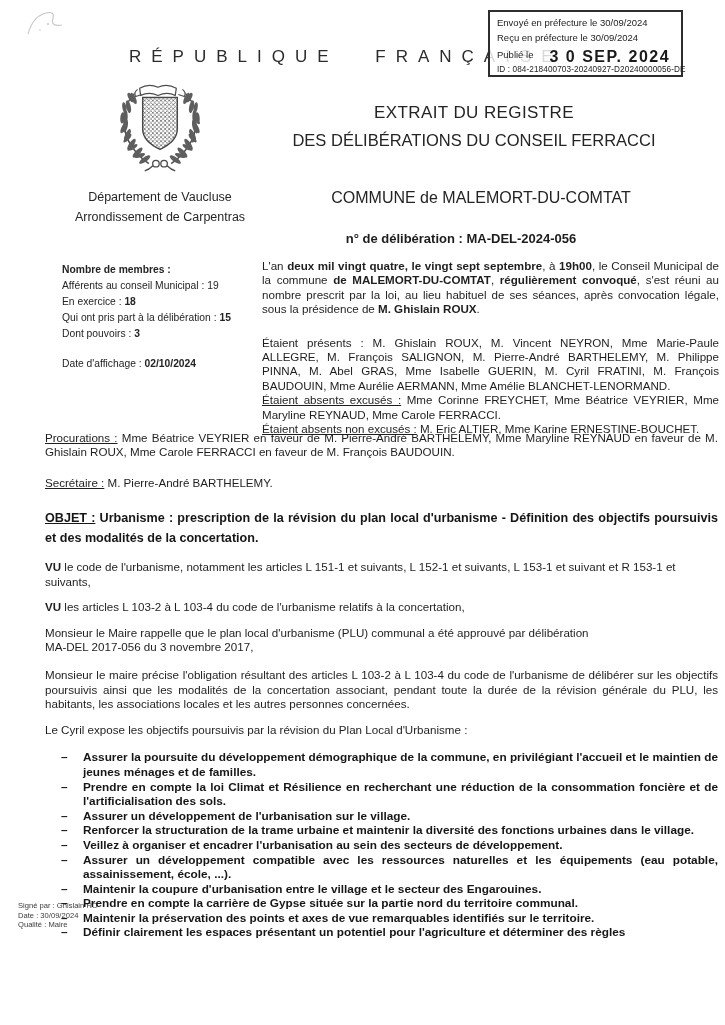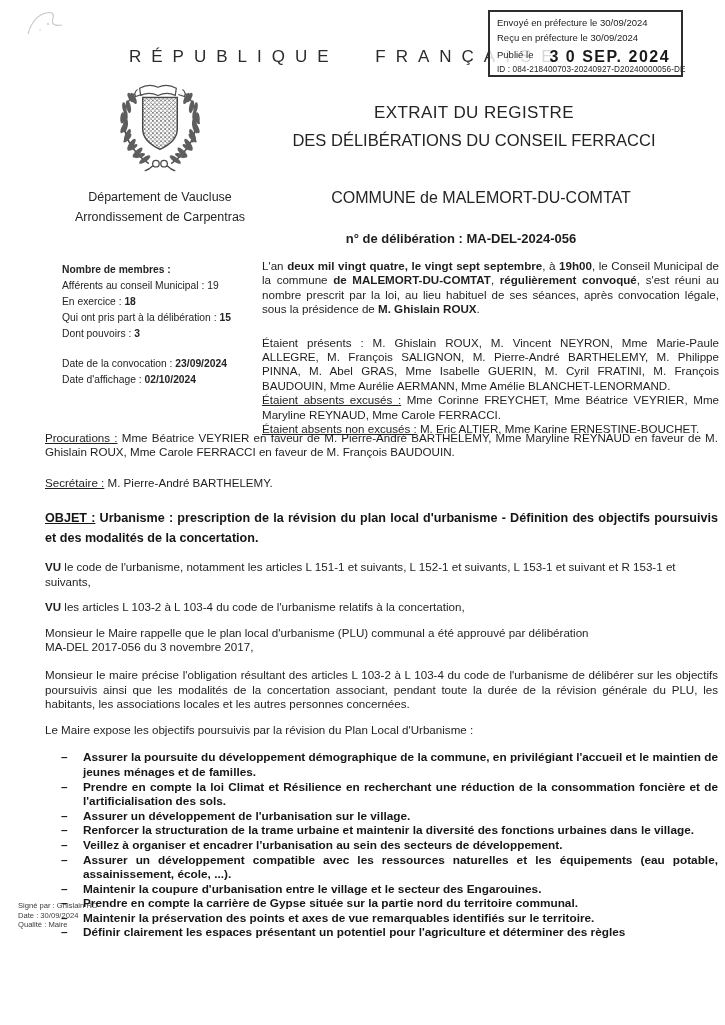--- a/index.html
+++ b/index.html
@@ -166,21 +166,20 @@
   <div class="h-commune">COMMUNE de MALEMORT-DU-COMTAT</div>
   <div class="h-num">n° de délibération : MA-DEL-2024-056</div>
 
   <div class="sidebar">
     <div><span style="font-weight: bold;">Nombre de membres :</span></div>
     <div><span>Afférents au conseil Municipal : </span><span style="font-weight: normal;">19</span></div>
     <div><span>En exercice : </span><span style="font-weight: bold;">18</span></div>
     <div><span>Qui ont pris part à la délibération : </span><span style="font-weight: bold;">15</span></div>
     <div><span>Dont pouvoirs : </span><span style="font-weight: bold;">3</span></div>
     <div class="sb-gap"></div>
-    <div><span>Date de la convocation : </span><span style="font-weight: bold;">23/09/2024</span></div>
     <div><span>Date d'affichage : </span><span style="font-weight: bold; text-align: right;">02/10/2024</span></div>
   </div>
 
   <div class="right-col">
     <p class="p1"><span>L'an </span><span style="font-weight: bold;">deux mil vingt quatre, le vingt sept septembre</span><span>, à </span><span style="font-weight: bold;">19h00</span><span>, le Conseil Municipal de la commune </span><span style="font-weight: bold;">de MALEMORT-DU-COMTAT</span><span>, </span><span style="font-weight: bold;">régulièrement convoqué</span><span>, s'est réuni au nombre prescrit par la loi, au lieu habituel de ses séances, après convocation légale, sous la présidence de </span><span style="font-weight: bold;">M. Ghislain ROUX</span><span>.</span></p>
     <p><span style="">Étaient présents :</span><span> M. Ghislain ROUX, M. Vincent NEYRON, Mme Marie-Paule ALLEGRE, M. François SALIGNON, M. Pierre-André BARTHELEMY, M. Philippe PINNA, M. Abel GRAS, Mme Isabelle GUERIN, M. Cyril FRATINI, M. François BAUDOUIN, Mme Aurélie AERMANN, Mme Amélie BLANCHET-LENORMAND.</span></p>
     <p><span style="text-decoration: underline;">Étaient absents excusés :</span><span> Mme Corinne FREYCHET, Mme Béatrice VEYRIER, Mme Maryline REYNAUD, Mme Carole FERRACCI.</span></p>
     <p><span style="text-decoration: underline;">Étaient absents non excusés :</span><span> M. Eric ALTIER, Mme Karine ERNESTINE-BOUCHET.</span></p>
   </div>
 
@@ -189,21 +188,21 @@
 
   <div class="lower">
     <div class="objet"><span style="font-weight: bold; text-decoration: underline;">OBJET :</span><span style="font-weight: bold;"> Urbanisme : prescription de la révision du plan local d'urbanisme - Définition des objectifs poursuivis et des modalités de la concertation.</span></div>
     <p class="vu"><span style="font-weight: bold;">VU</span><span> le code de l'urbanisme, notamment les articles L 151-1 et suivants, L 152-1 et suivants, L 153-1 et suivant et R 153-1 et suivants,</span></p>
     <p class="vu"><span style="font-weight: bold;">VU</span><span> les articles L 103-2 à L 103-4 du code de l'urbanisme relatifs à la concertation,</span></p>
     <p class="para rappel">
       <span>Monsieur le Maire rappelle que le plan local d'urbanisme (PLU) communal a été approuvé par délibération</span><br>
       <span>MA-DEL 2017-056 du 3 novembre 2017,</span>
     </p>
     <p class="para just">Monsieur le maire précise l'obligation résultant des articles L 103-2 à L 103-4 du code de l'urbanisme de délibérer sur les objectifs poursuivis ainsi que les modalités de la concertation associant, pendant toute la durée de la révision générale du PLU, les habitants, les associations locales et les autres personnes concernées.</p>
-    <p class="para expose">Le Maire expose les objectifs poursuivis par la révision du Plan Local d'Urbanisme :</p>
+    <p class="para expose">Le Cyril expose les objectifs poursuivis par la révision du Plan Local d'Urbanisme :</p>
     <div class="bullets">
       <div class="li">
           <span class="dash">–</span>
           <span class="li-text">Assurer la poursuite du développement démographique de la commune, en privilégiant l'accueil et le maintien de jeunes ménages et de familles.</span>
         </div>
       <div class="li">
           <span class="dash">–</span>
           <span class="li-text">Prendre en compte la loi Climat et Résilience en recherchant une réduction de la consommation foncière et de l'artificialisation des sols.</span>
         </div>
       <div class="li">

